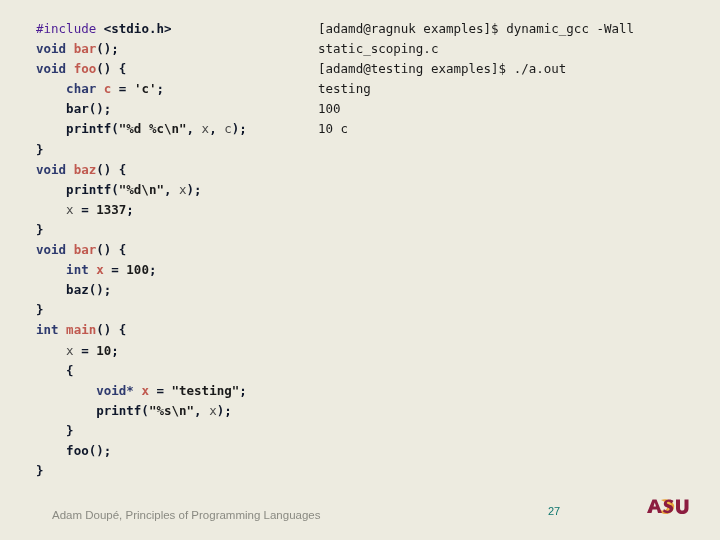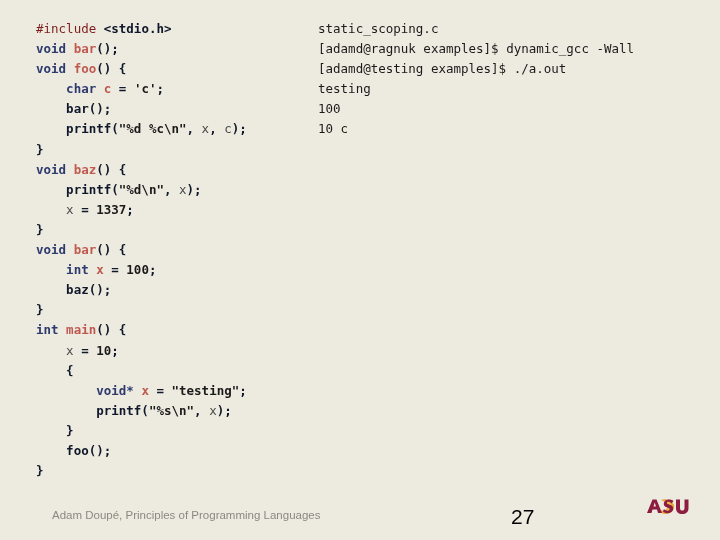--- a/index.html
+++ b/index.html
@@ -29,41 +29,41 @@
   }
   .term-line{
     font-family:"DejaVu Sans Mono","Liberation Mono",monospace;
     font-size:12.5px;
     line-height:20.1px;
     white-space:pre;
     color:#1A1A1A;
   }
 
   
-  .t-pre   {color:#7f1d1d;}            
+  .t-pre   {color:#4c1d95;}            
   .t-kw    {color:#2E3A6E;font-weight:bold;} 
   .t-fn    {color:#C05A50;font-weight:bold;} 
   .t-str   {color:#1A1A1A;font-weight:bold;} 
   .t-num   {color:#1A1A1A;font-weight:bold;} 
   .t-id    {color:#4A4A4A;}            
   .t-punc  {color:#0f172a;font-weight:bold;}
 
   
   .footer-text{
     position:absolute;left:52px;top:509px;
     font-family:"Liberation Sans", sans-serif;
     font-size:11.5px;
     color:#8A8A82;
     white-space:nowrap;
   }
   .page-num{
-    position:absolute;left:511px;top:505px;
+    position:absolute;left:548px;top:505px;
     font-family:"Liberation Sans", sans-serif;
-    font-size:21px;
-    color:#000000;
+    font-size:11px;
+    color:#0f766e;
   }
   .asu-logo{
     position:absolute;left:646px;top:496px;
     width:44px;height:22px;
   }
 </style>
 </head>
 <body style="background: rgb(237, 235, 224);">
 
 <div class="slide">
@@ -112,22 +112,22 @@
     <div class="line">        <span class="t-punc">printf(</span><span class="t-str">"%s\n"</span><span class="t-punc">,</span> <span class="t-id">x</span><span class="t-punc">);</span></div>
 
     <div class="line">    <span class="t-punc">}</span></div>
 
     <div class="line">    <span class="t-punc">foo();</span></div>
 
     <div class="line"><span class="t-punc">}</span></div>
   </div>
 
   <div class="term-col">
+    <div class="term-line">[adamd@ragnuk examples]$ dynamic_gcc -Wall</div>
     <div class="term-line">static_scoping.c</div>
-    <div class="term-line">[adamd@ragnuk examples]$ dynamic_gcc -Wall</div>
     <div class="term-line">[adamd@testing examples]$ ./a.out</div>
     <div class="term-line">testing</div>
     <div class="term-line">100</div>
     <div class="term-line">10 c</div>
   </div>
 
   <div class="footer-text">Adam Doupé, Principles of Programming Languages</div>
 
   <div class="page-num">27</div>
 

